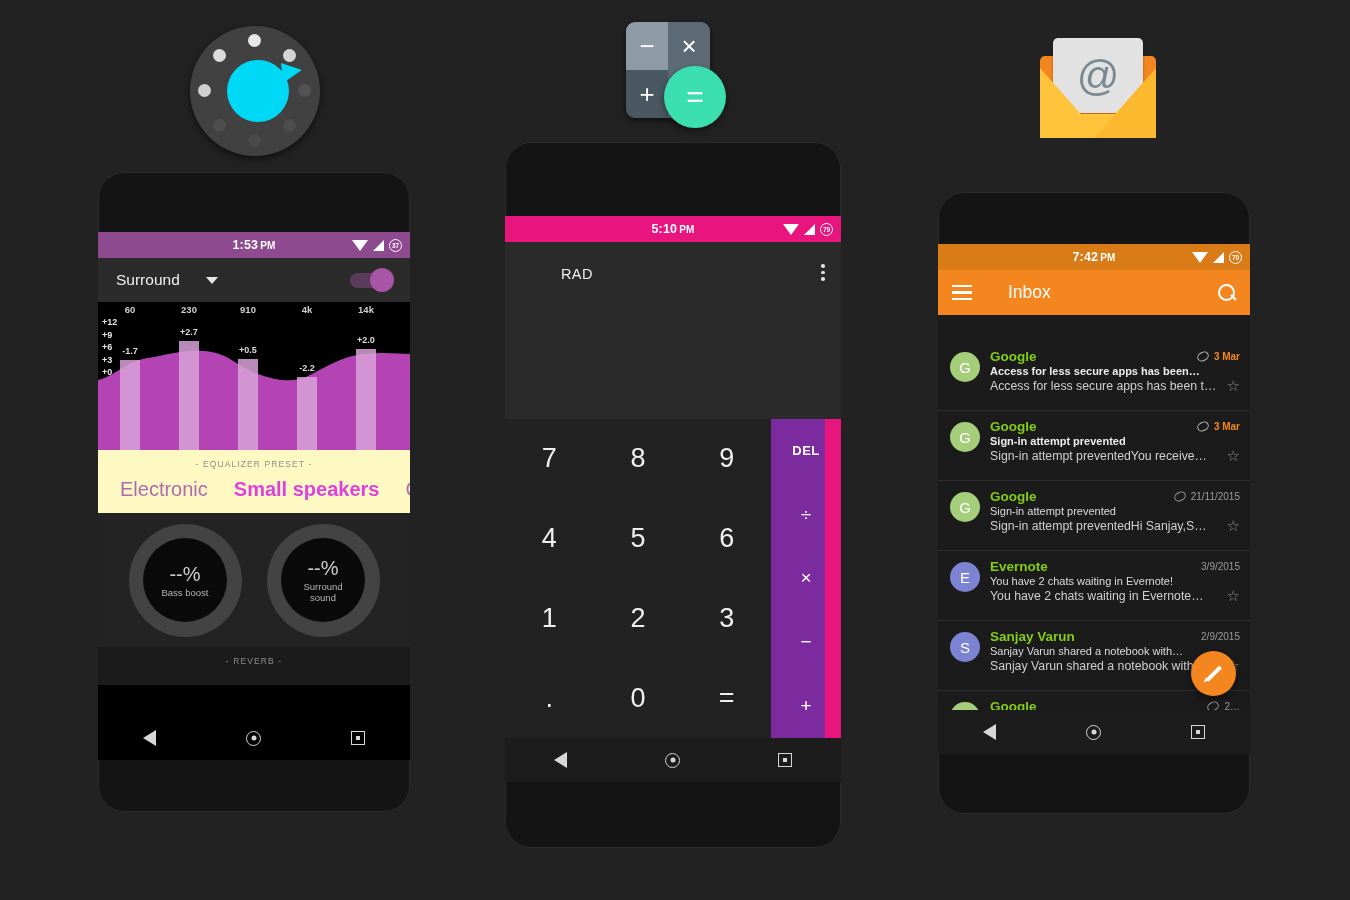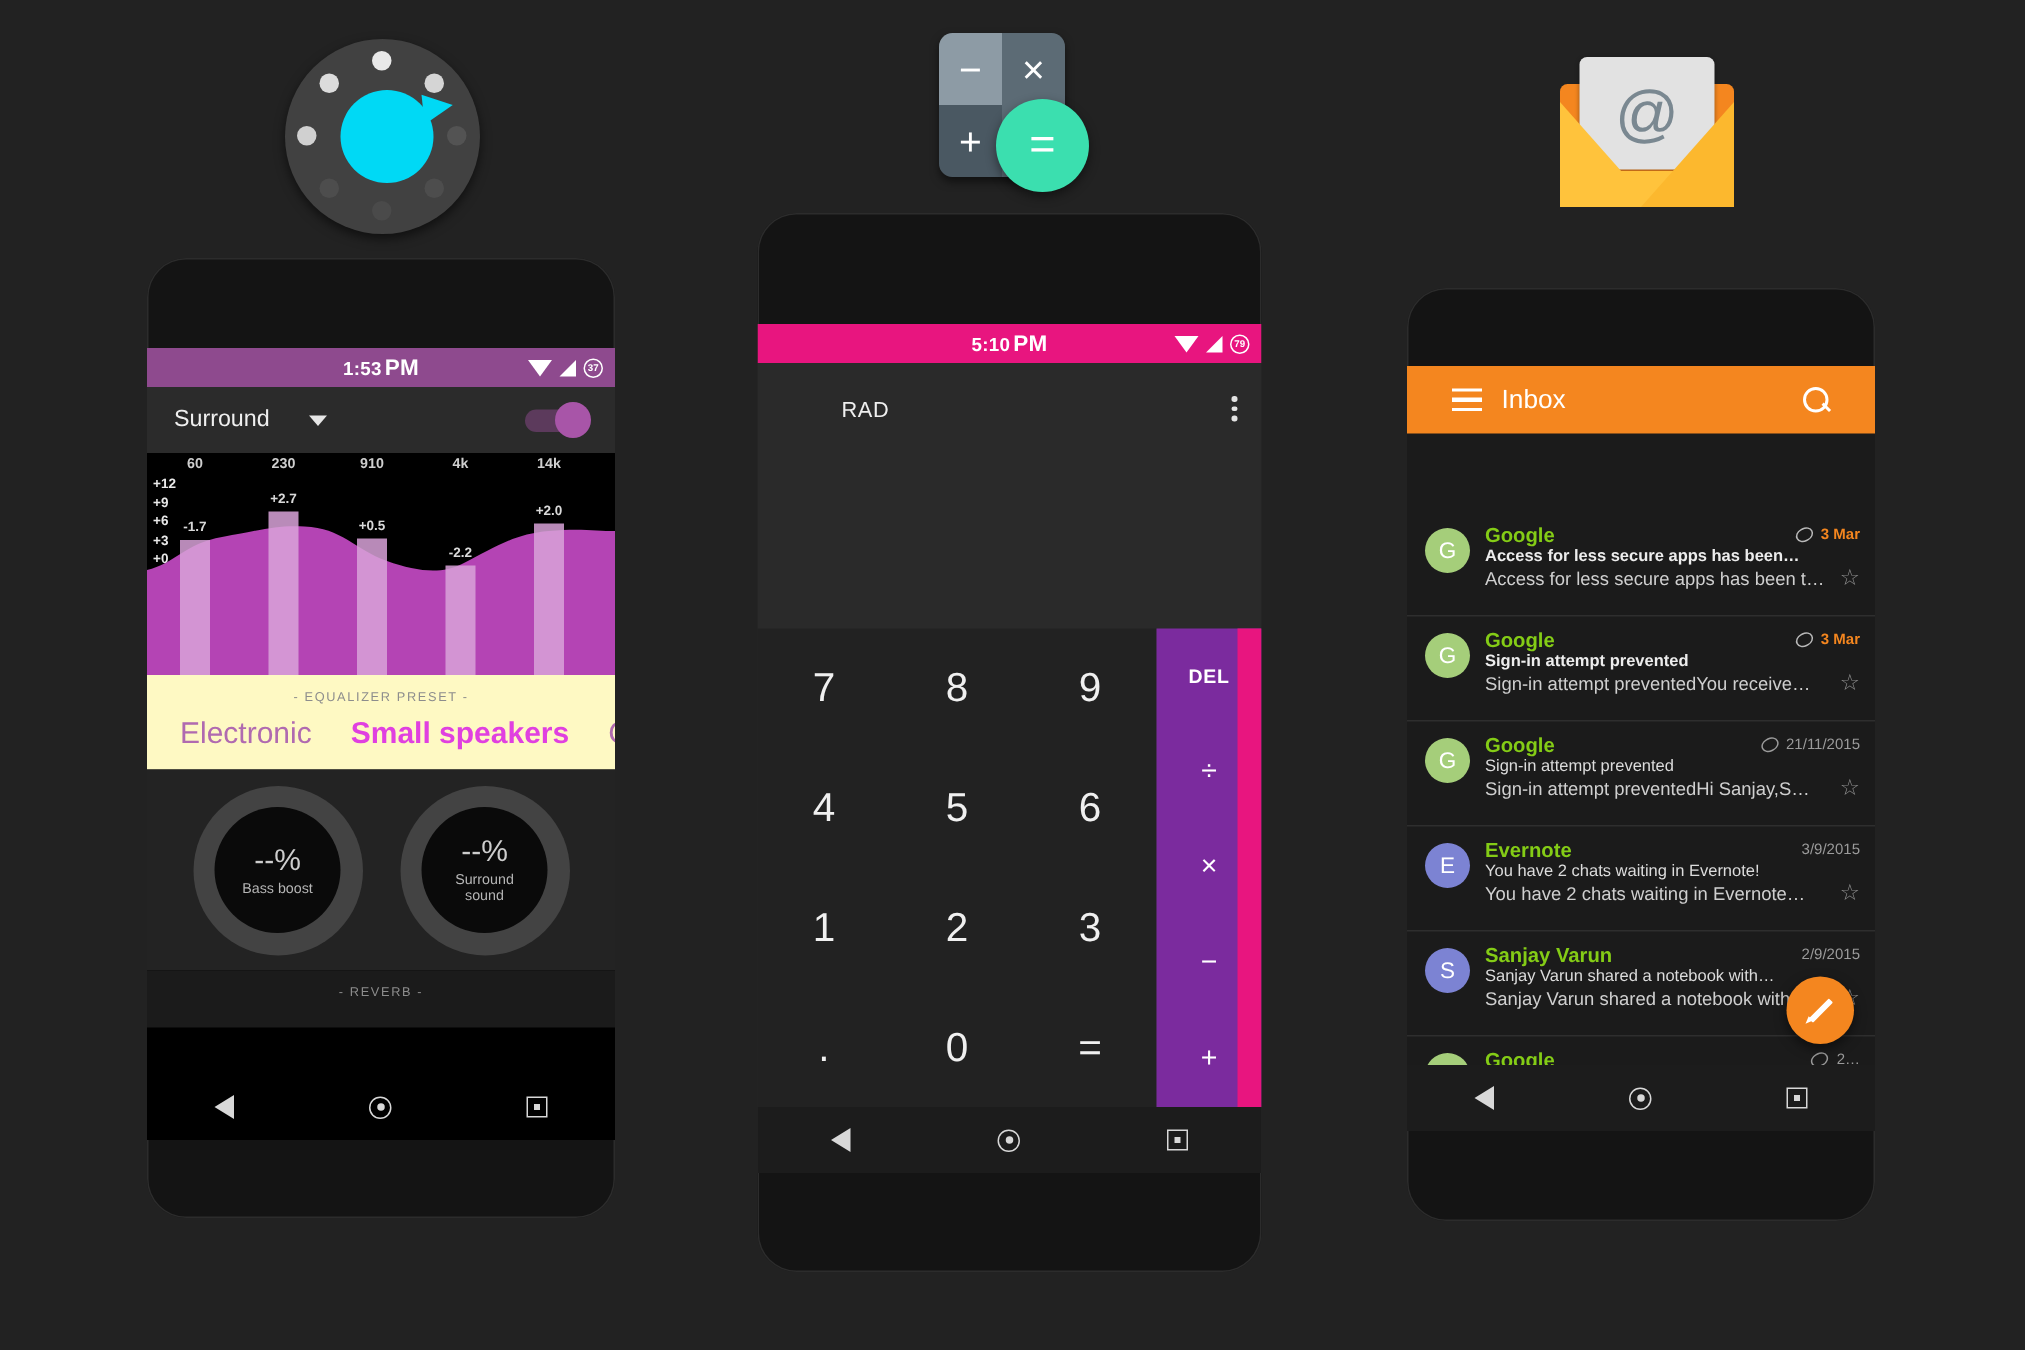--- a/index.html
+++ b/index.html
@@ -28,21 +28,21 @@
   
   .statusbar {
     height: 26px;
     display: flex; align-items: center; justify-content: center;
     position: relative;
     color: #fff;
   }
   .statusbar .time {
     font-size: 12.5px; font-weight: bold; letter-spacing: .2px;
   }
-  .statusbar .time .ampm { font-size: 15px; font-weight: bold; margin-left: 2px; }
+  .statusbar .time .ampm { font-size: 10px; font-weight: bold; margin-left: 2px; }
   .sb-icons {
     position: absolute; right: 8px; top: 0; bottom: 0;
     display: flex; align-items: center; gap: 5px;
   }
   .ic-wifi {
     width: 0; height: 0;
     border-left: 8px solid transparent; border-right: 8px solid transparent;
     border-top: 11px solid #fff;
   }
   .ic-signal {
@@ -289,21 +289,21 @@
     position: absolute; right: 0; top: 0; bottom: 0; width: 16px;
     background: #E8157F;
   }
 
   
   #phone3 { left: 938px; top: 192px; width: 312px; height: 622px; }
   #phone3 .screen { top: 52px; height: 510px; background: #1b1b1b; }
   .mail-status { background: #D97B16; }
   .mail-appbar {
     height: 45px; background: #F4861F;
-    display: flex; align-items: center; padding: 0 30px; gap: 13px;
+    display: flex; align-items: center; padding: 0 14px; gap: 36px;
   }
   .hamb { display: flex; flex-direction: column; gap: 4px; }
   .hamb i { display: block; width: 20px; height: 2.4px; background: #fff; }
   .mail-title { color: #fff; font-size: 17.5px; }
   .srch { margin-left: auto; position: relative; width: 18px; height: 18px; }
   .srch::before {
     content:""; position:absolute; left:0; top:0;
     width: 13px; height: 13px; border: 2.1px solid #fff; border-radius: 50%;
   }
   .srch::after {
@@ -548,20 +548,30 @@
       <span class="nv-back"></span>
       <span class="nv-home"></span>
       <span class="nv-rec"></span>
     </div>
   </div>
 </div>
 
 <div class="phone" id="phone3">
   <div class="screen">
 
+    <div class="statusbar mail-status">
+      <div class="time">
+        <span>7:42</span><span class="ampm">PM</span>
+      </div>
+      <div class="sb-icons">
+        <span class="ic-wifi"></span>
+        <span class="ic-signal"></span>
+        <span class="ic-batt">70</span>
+      </div>
+    </div>
 
     <div class="mail-appbar">
       <span class="hamb">
           <i></i>
           <i></i>
           <i></i>
         </span>
       <span class="mail-title">Inbox</span>
       <span class="srch"></span>
     </div>

